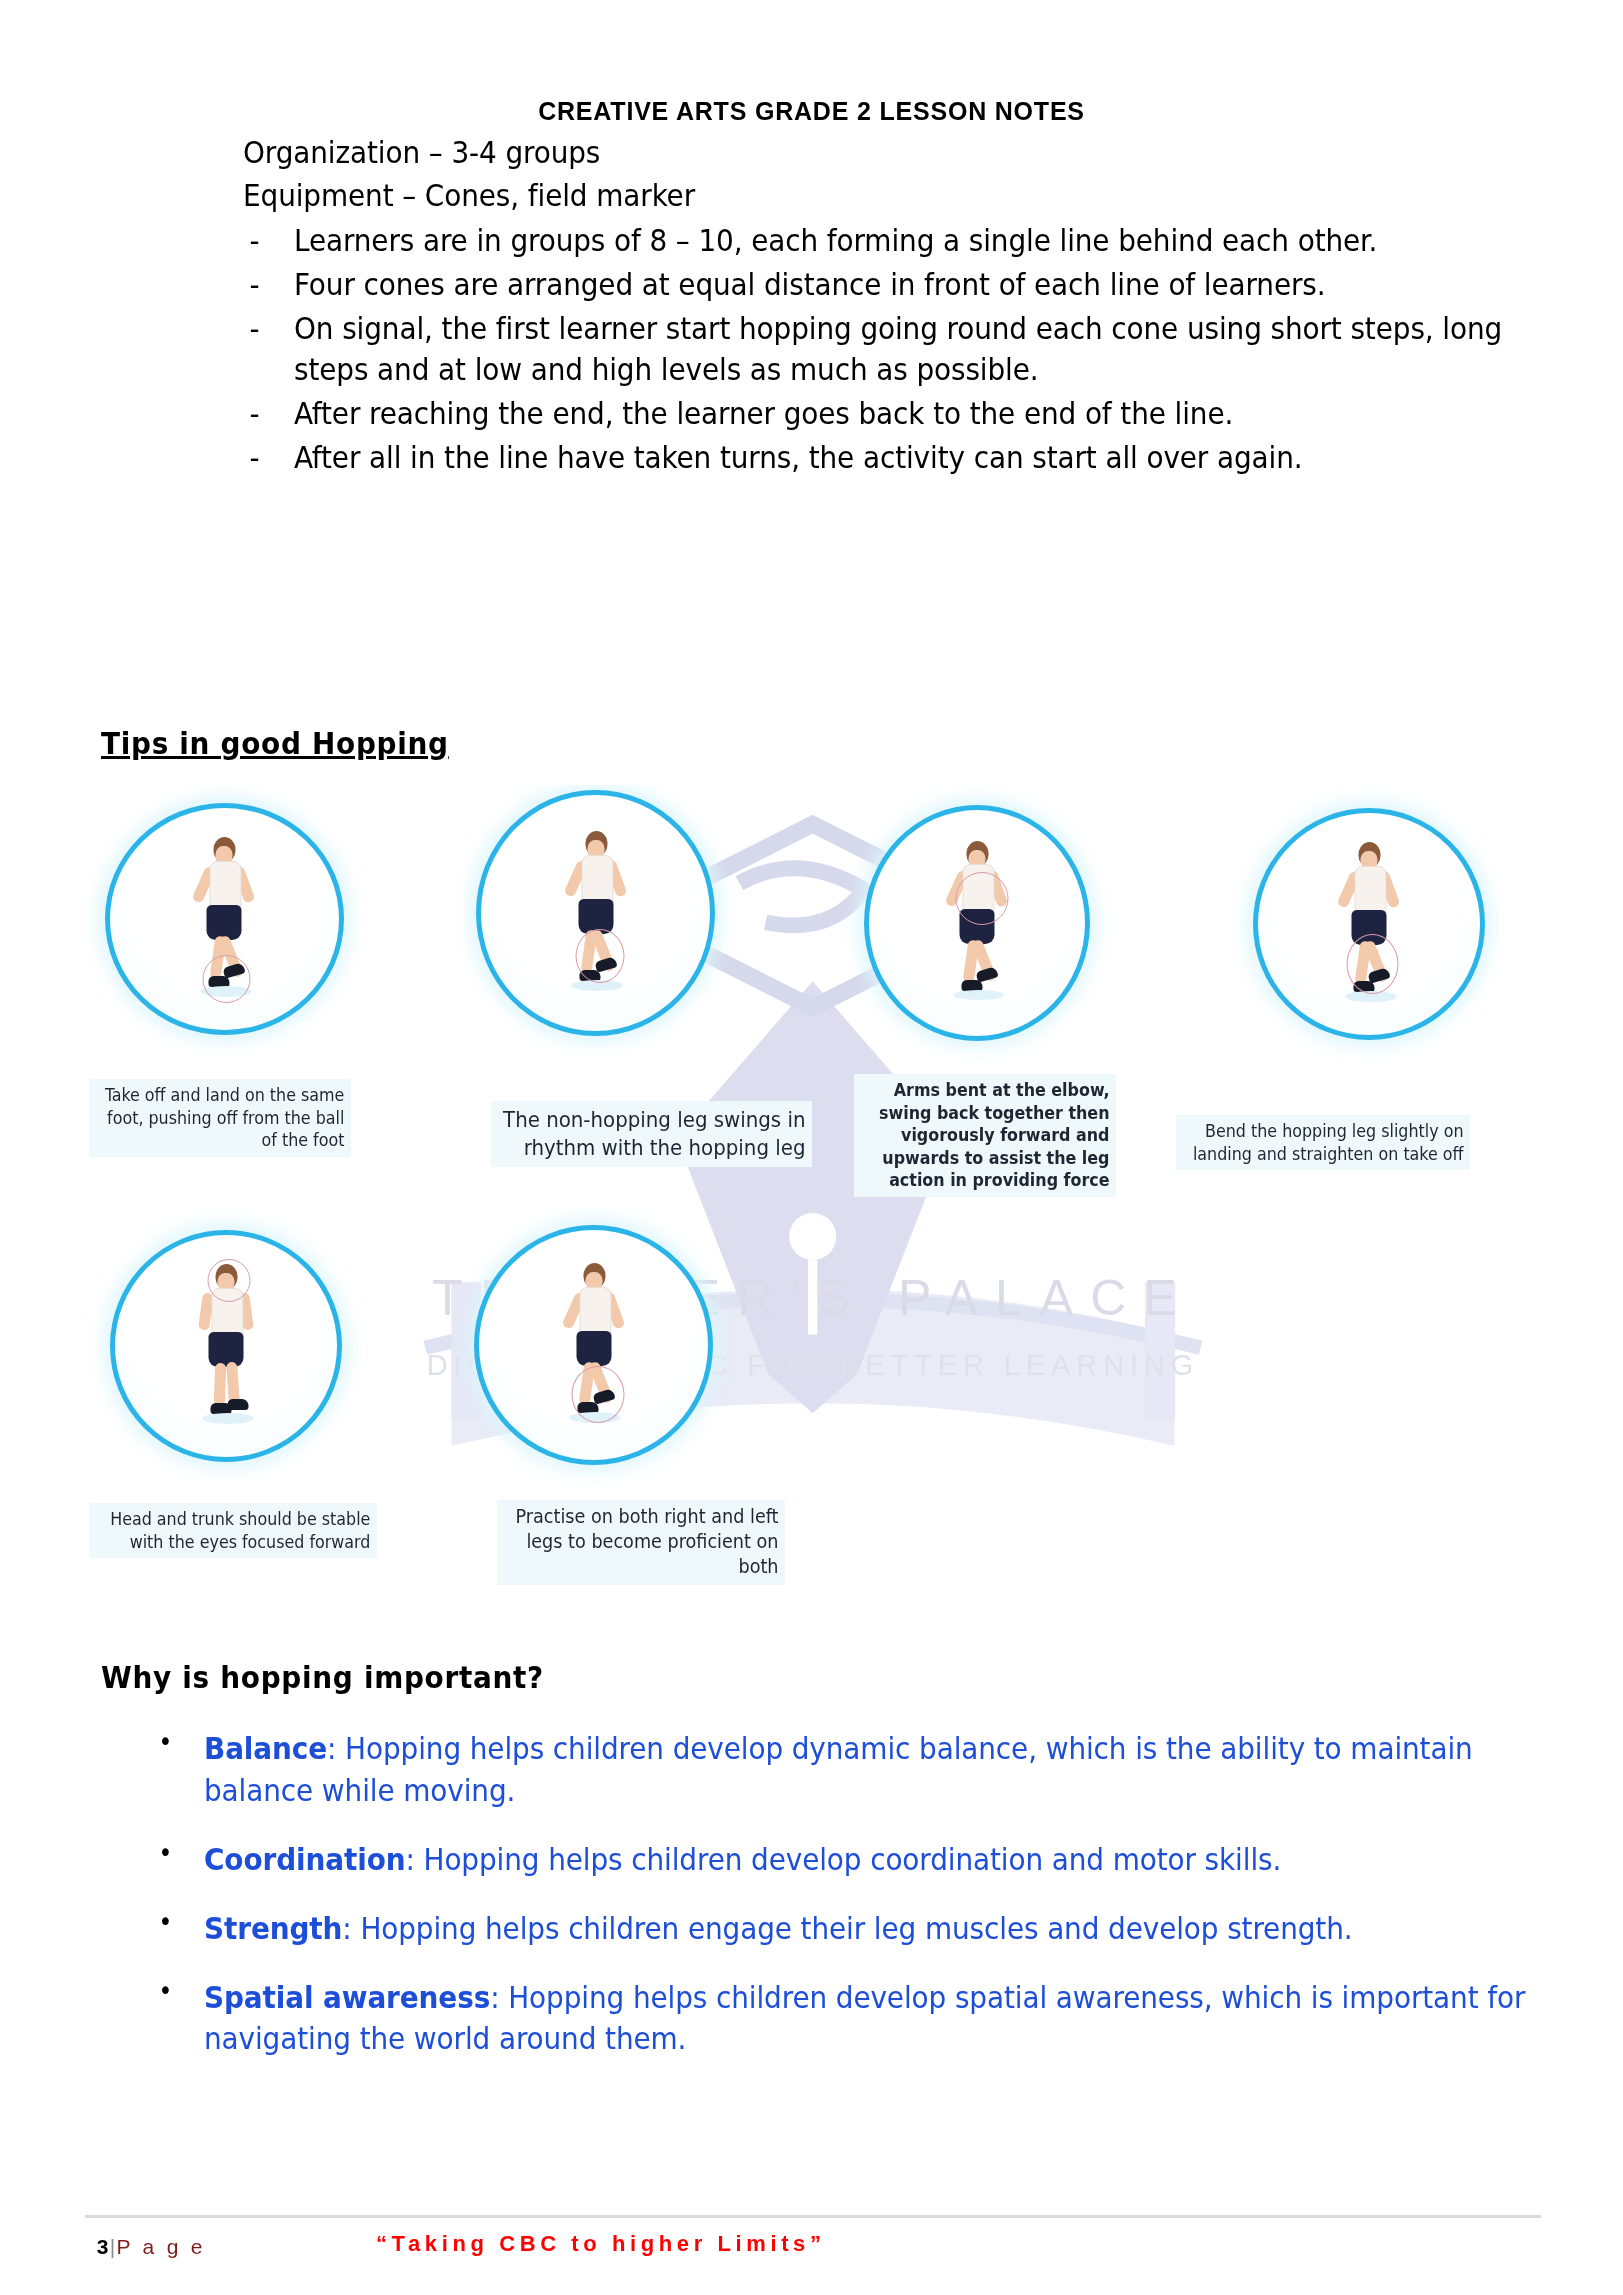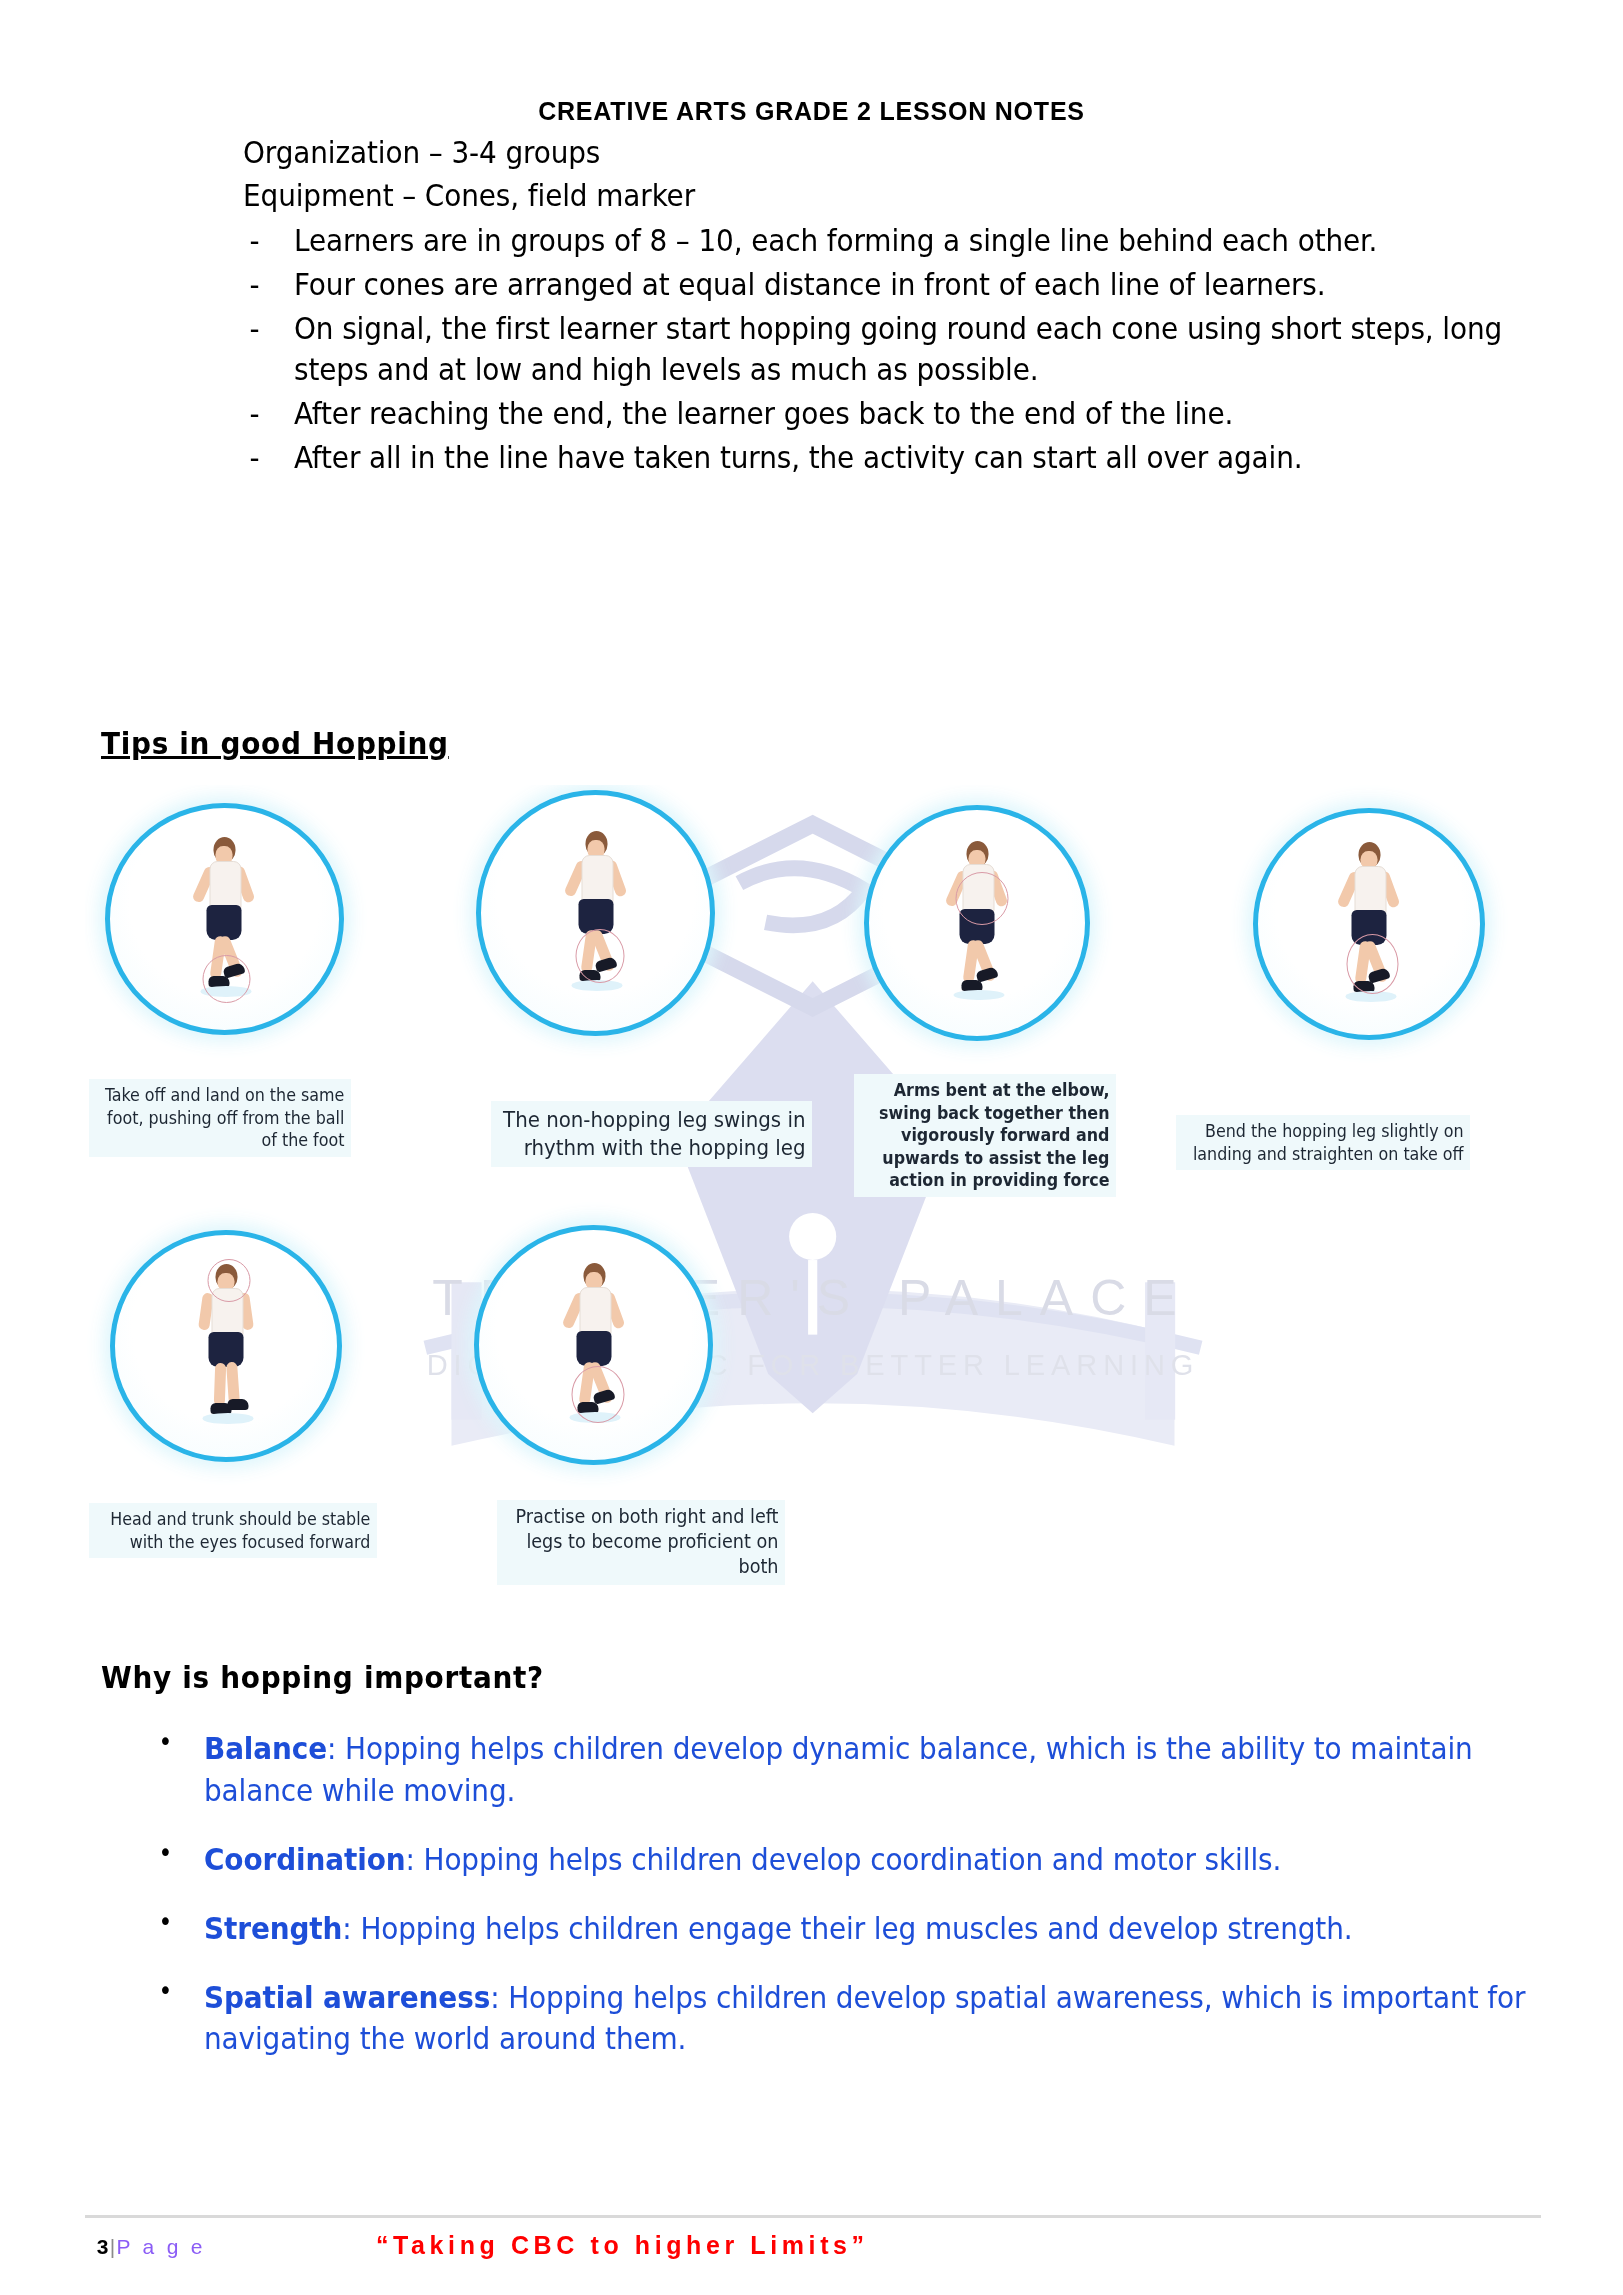--- a/index.html
+++ b/index.html
@@ -281,28 +281,28 @@
   .page-no {
     position: absolute;
     left: 11.8px;
     top: 6.5px;
     font-family: "Liberation Sans", sans-serif;
     font-size: 21px;
     letter-spacing: 1.3px;
   }
   .page-no .num { font-weight: bold; color: #000; }
   .page-no .sep { color: #8a8a8a; }
-  .page-no .word { color: #8b5cf6; letter-spacing: 3.3px; text-align: center; }
+  .page-no .word { color: #7f1d1d; letter-spacing: 3.3px; text-align: center; }
   .tagline {
     position: absolute;
     left: 291px;
     top: 2.6px;
     font-family: "Liberation Sans", sans-serif;
     font-weight: bold;
-    font-size: 25px;
+    font-size: 22px;
     letter-spacing: 4.6px;
     color: #ff0000;
   }
 </style>
 </head>
 <body>
 
 <div class="page">
 
   <div class="doc-header">CREATIVE ARTS GRADE 2 LESSON NOTES</div>

